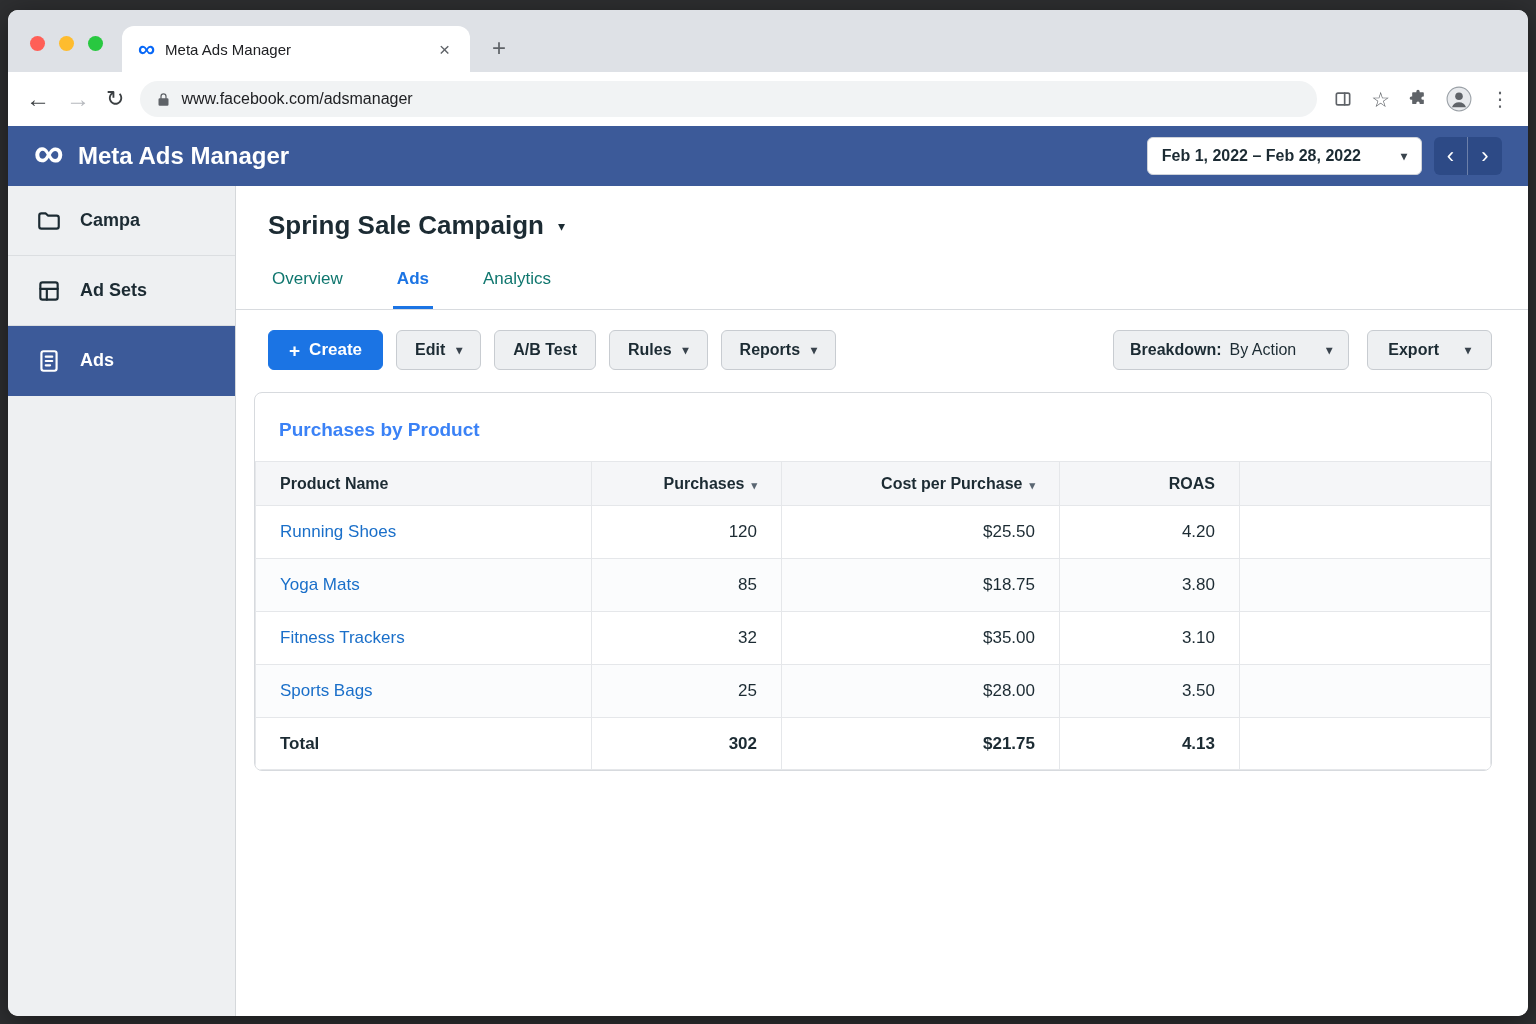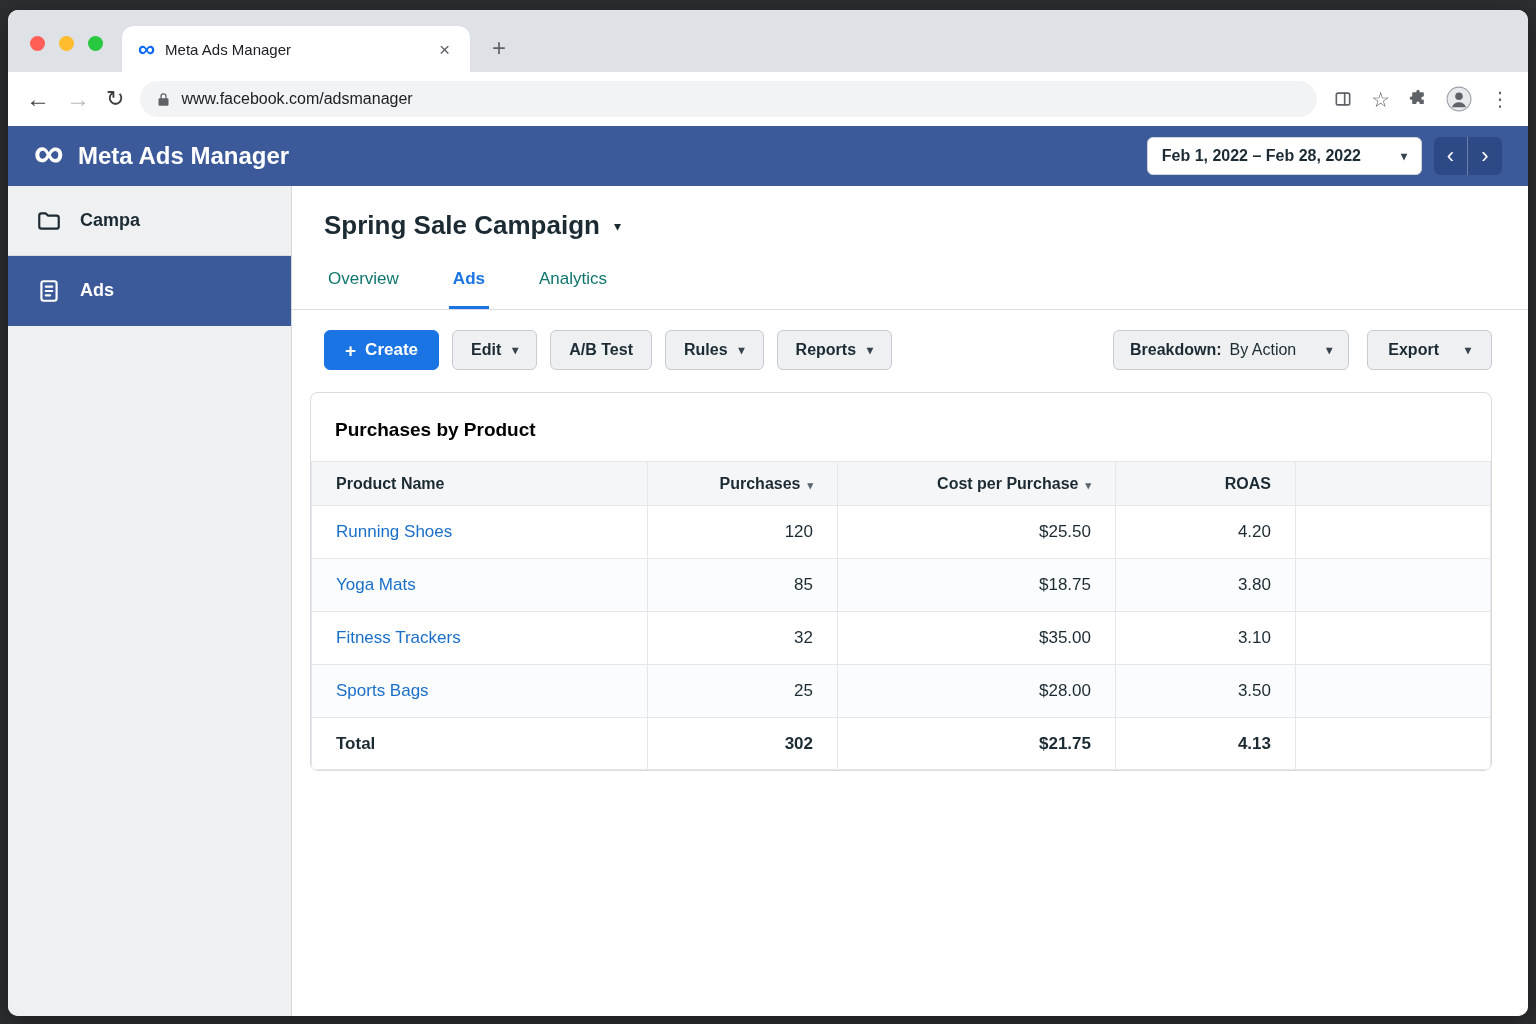--- a/index.html
+++ b/index.html
@@ -73,21 +73,21 @@
   .caret { font-size:12px; color:#39434d; line-height:1; }
   .pager { background:var(--pager,#2d4a86); height:38px; border-radius:6px; display:flex; overflow:hidden; }
   .pager-btn {
     width:34px; display:flex; align-items:center; justify-content:center;
     color:#fff; font-size:22px; line-height:1;
   }
   .pager-btn:first-child { border-right:1px solid rgba(255,255,255,.3); }
 
   
   .content { flex:1; display:flex; min-height:0; }
-  .sidebar { width:284px; flex:0 0 auto; background:#eef0f2; border-right:1px solid #d5d8db; }
+  .sidebar { width:228px; flex:0 0 auto; background:#eef0f2; border-right:1px solid #d5d8db; }
   .side-item {
     height:70px; display:flex; align-items:center; gap:18px; padding:0 28px;
     border-bottom:1px solid #dbdee1; font-size:18px; font-weight:700; color:#1c2b33;
   }
   .side-item svg { width:26px; height:26px; flex:0 0 auto; }
   .side-item.active { background:var(--brand,#3c5a99); color:#fff; border-color:var(--brand,#3c5a99); }
 
   .main { flex:1; background:#fff; padding:0 36px 0 18px; overflow:hidden;border-radius:8px; }
 
   .title-row { display:flex; align-items:center; gap:14px; padding:24px 0 14px 14px; }
@@ -114,21 +114,21 @@
   }
   .plus-glyph { font-size:19px; font-weight:700; line-height:1; }
   .toolbar-right { margin-left:auto; display:flex; align-items:center; gap:18px; }
   .breakdown-value { font-weight:400; }
   .btn-export { gap:24px; padding:0 20px; }
   .btn-breakdown { gap:8px; padding:0 16px; }
   .btn-breakdown .caret { margin-left:22px; }
 
   
   .card { border:1px solid #d7dade; border-radius:8px; overflow:hidden; margin-top:4px; }
-  .card-title { padding:26px 24px 20px; font-size:19px; font-weight:700; color:#000000; }
+  .card-title { padding:26px 24px 20px; font-size:19px; font-weight:700; color:#3b82f6; }
   table { width:100%; border-collapse:collapse; font-size:17px; color:#1c2b33; }
   th, td { border:1px solid #e5e7ea; }
   thead th {
     background:#f5f6f8; height:44px; padding:0 24px;
     font-size:16px; font-weight:700; text-align:left; white-space:nowrap;
   }
   thead th.num { text-align:right; }
   .sort-caret { font-size:11px; color:#5a6672; margin-left:7px; }
   tbody td { height:53px; padding:0 24px; }
   tbody tr:nth-child(even) td { background:#fbfcfd; }
@@ -202,20 +202,27 @@
 
   <div class="content">
 
     <aside class="sidebar">
       <div class="side-item">
         <svg class="line-ic" viewBox="0 0 24 24">
             <path d="M3 7a2 2 0 0 1 2-2h4l2 2h8a2 2 0 0 1 2 2v8a2 2 0 0 1-2 2H5a2 2 0 0 1-2-2V7z"></path>
           </svg>
         <span>Campa</span>
       </div>
+      <div class="side-item">
+        <svg class="line-ic" viewBox="0 0 24 24">
+            <rect x="4" y="4" width="16" height="16" rx="2"></rect>
+            <path d="M4 10h16M10 10v10"></path>
+          </svg>
+        <span>Ad Sets</span>
+      </div>
       <div class="side-item active">
         <svg class="line-ic" viewBox="0 0 24 24">
             <rect x="5" y="3" width="14" height="18" rx="2"></rect>
             <path d="M9 8h6M9 12h6M9 16h4"></path>
           </svg>
         <span>Ads</span>
       </div>
     </aside>
 
     <main class="main">

